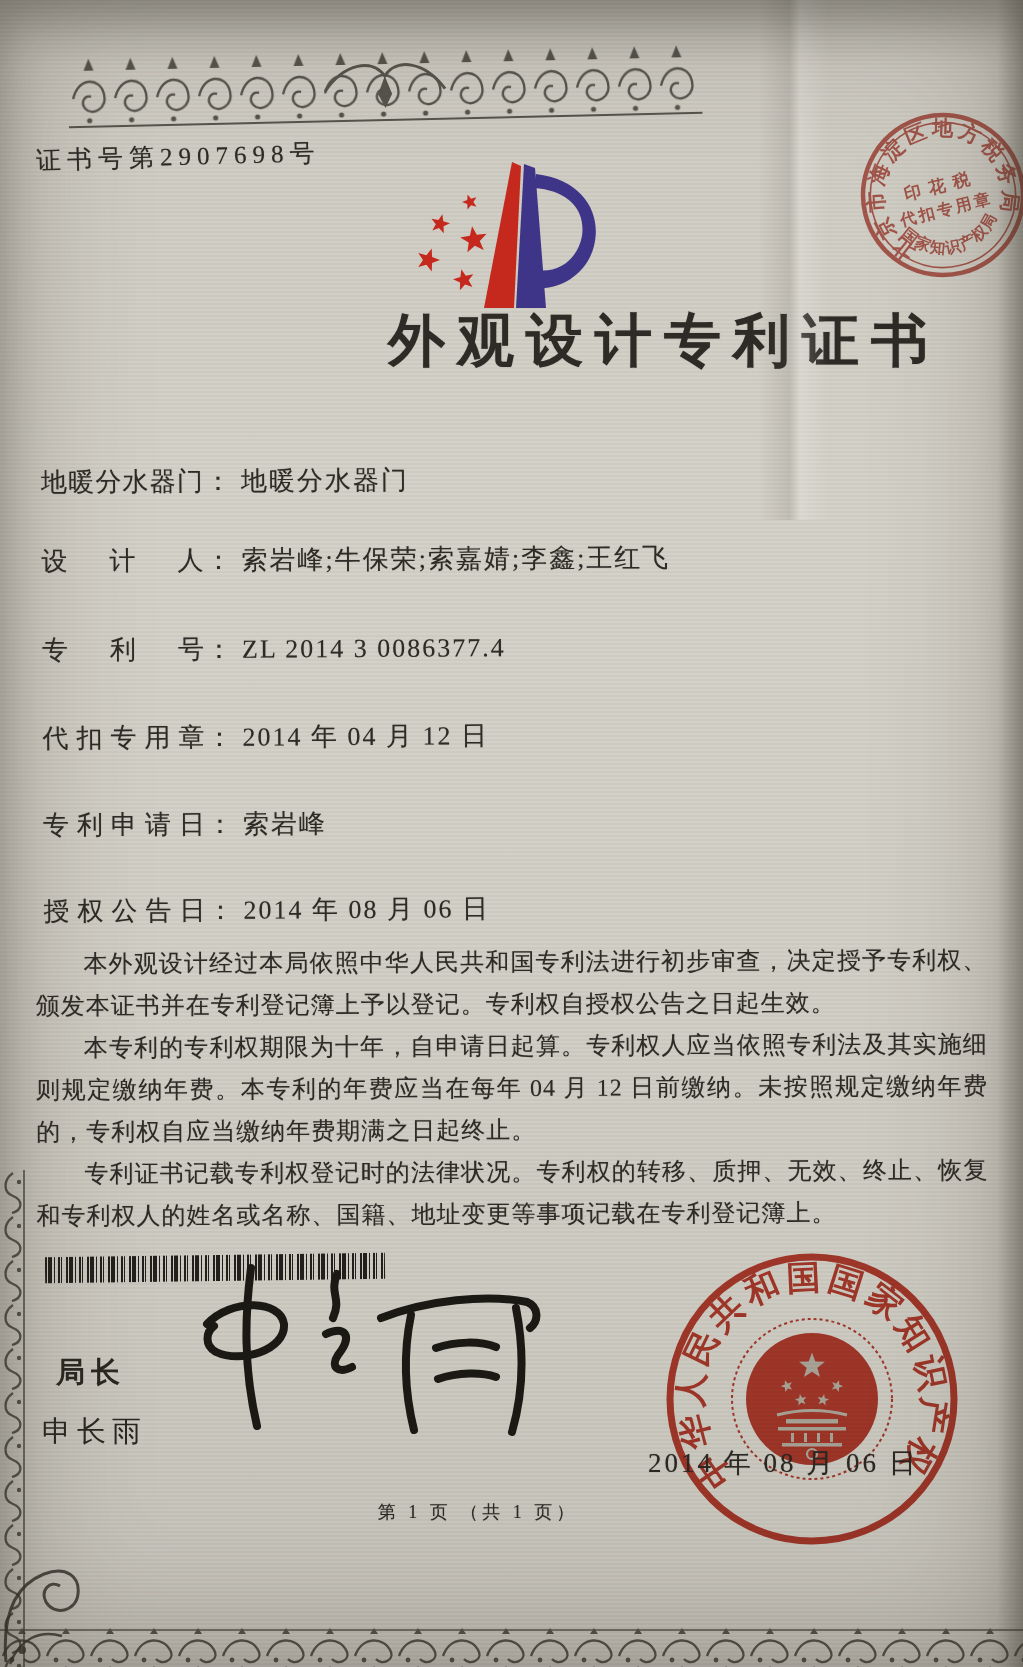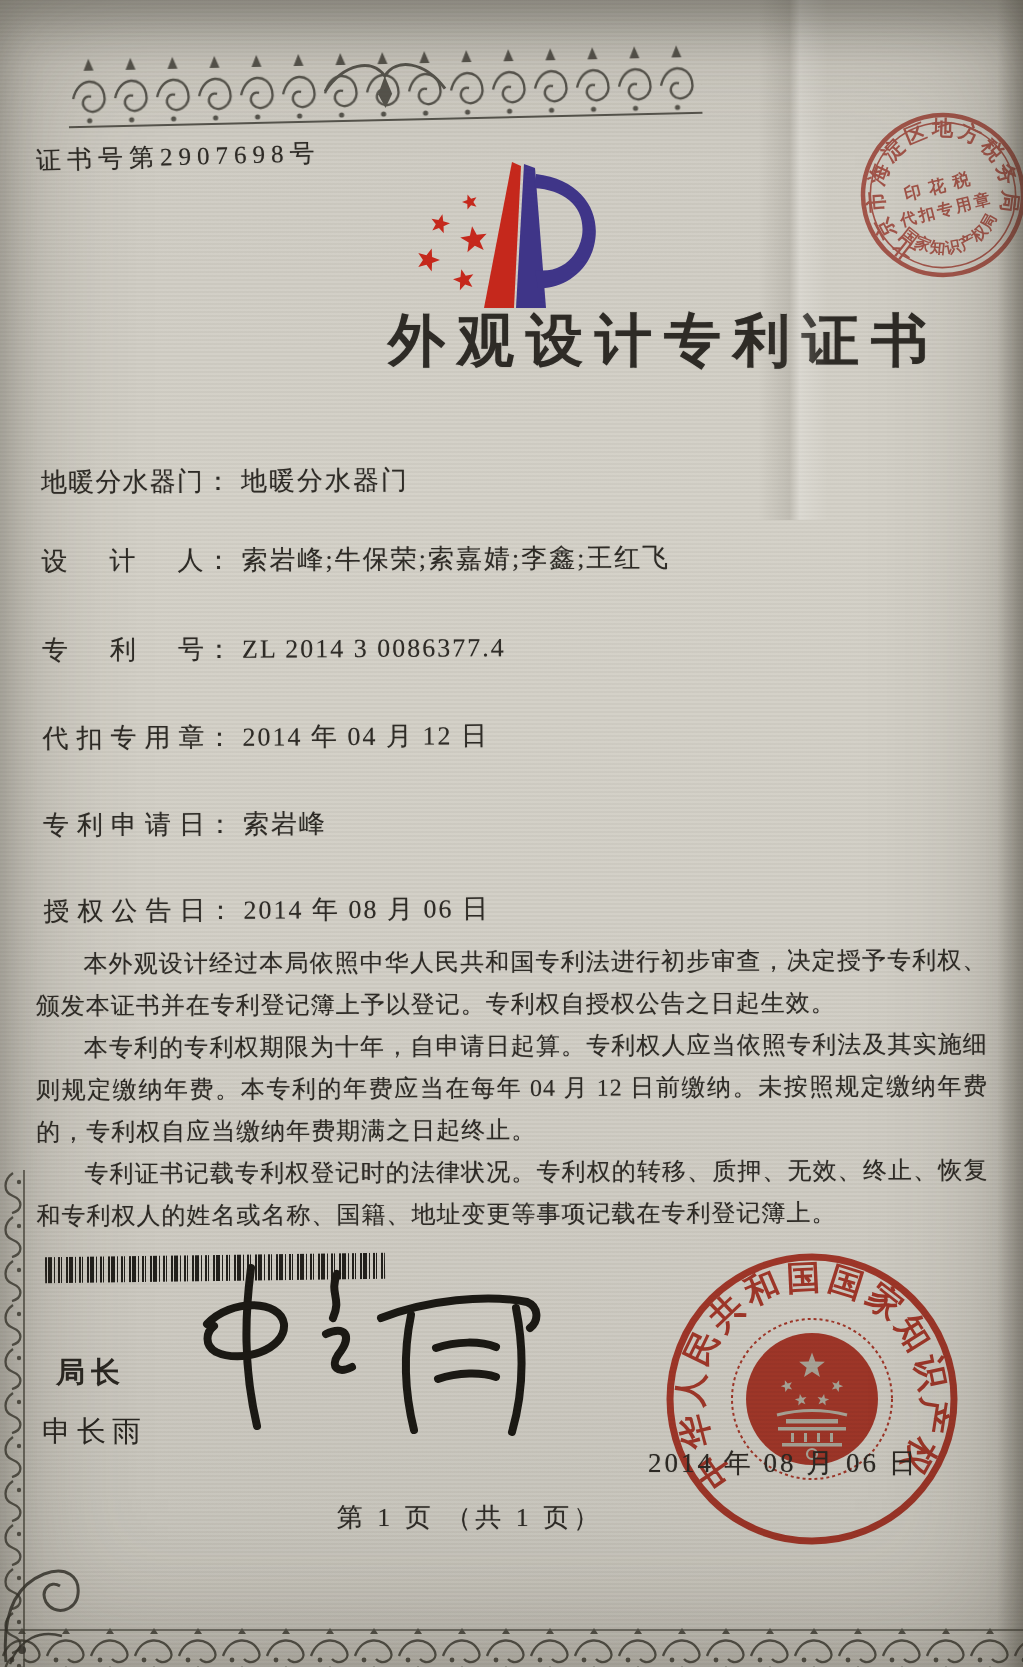--- a/index.html
+++ b/index.html
@@ -50,21 +50,21 @@
   .signature{position:absolute;left:185px;top:1262px;}
 
   .seal-big{position:absolute;left:660px;top:1247px;mix-blend-mode:multiply;opacity:.95;}
   .seal-date{position:absolute;left:648px;top:1445px;font-size:27px;letter-spacing:3px;
     color:#2b2823;text-shadow:0 0 1px rgba(0,0,0,.4);}
 
   .stamp-tax{position:absolute;left:858px;top:110px;transform:rotate(-14deg);
     mix-blend-mode:multiply;opacity:.88;}
 
   .footer{position:absolute;left:0;top:1500px;width:940px;text-align:center;
-    font-size:26px;letter-spacing:4px;text-shadow:0 0 1px rgba(0,0,0,.3);}
+    font-size:18px;letter-spacing:4px;text-shadow:0 0 1px rgba(0,0,0,.3);padding-left:8px;}
 
   .orn-top{position:absolute;left:68px;top:50px;transform:rotate(-1.3deg);opacity:.82;}
   .orn-left{position:absolute;left:0;top:1170px;opacity:.8;}
   .orn-bottom{position:absolute;left:0;top:1628px;opacity:.82;}
   .orn-corner{position:absolute;left:0;top:1546px;opacity:.85;}
   .logo{position:absolute;left:398px;top:158px;}
 </style>
 </head>
 <body>
 

